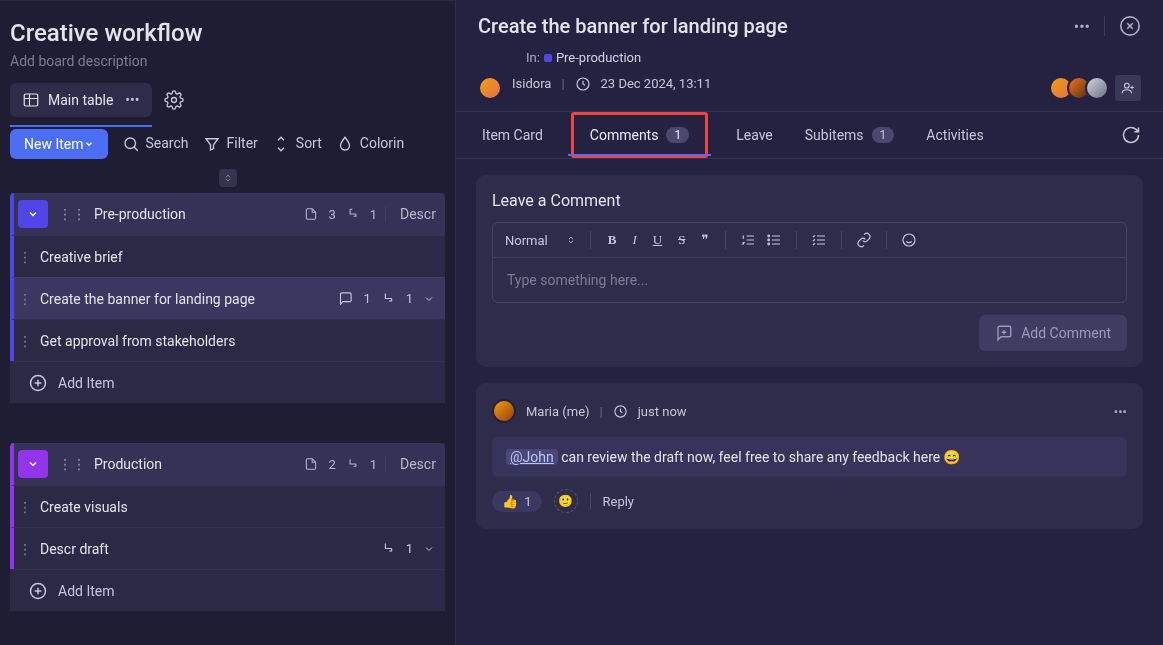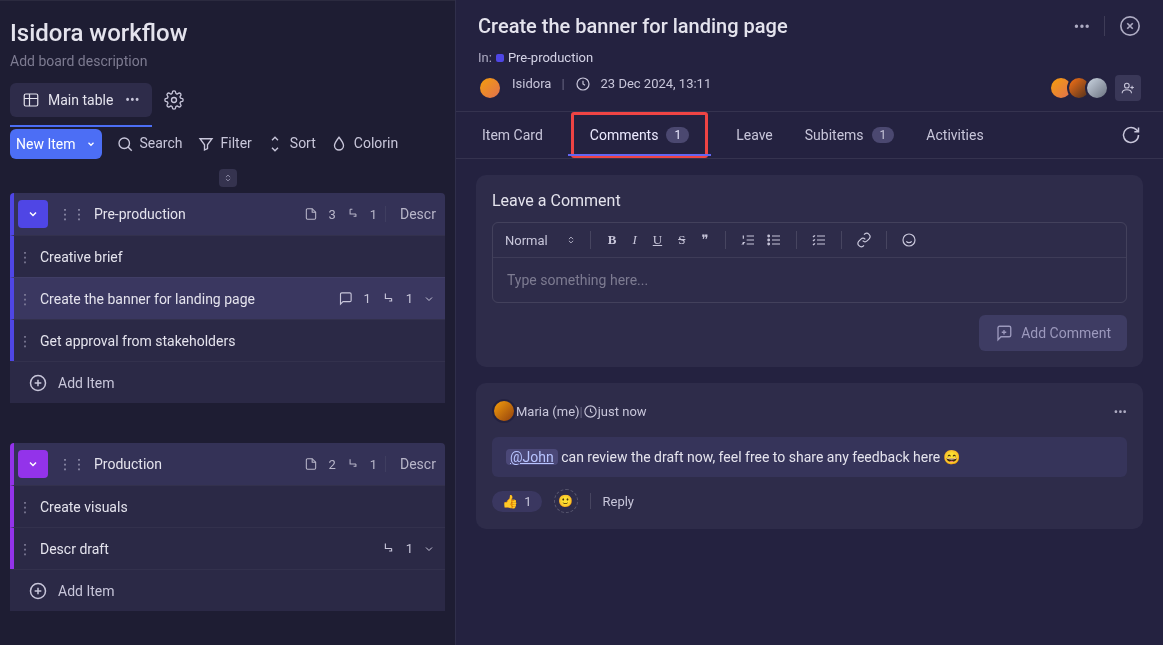--- a/index.html
+++ b/index.html
@@ -9,21 +9,21 @@
 
 
 .board { width: 455px; background: #1e1d33; padding: 10px 10px 0 10px; overflow: hidden; border-top: 1px solid rgba(255,255,255,0.06);}
 .board-title { font-size: 24px; font-weight: 500; color: #e4e3ed; margin: 8px 0 6px 0;}
 .board-desc { color: #7d7b91; font-size: 14px; margin-bottom: 14px;}
 .view-bar { display: flex; align-items: center; gap: 12px; margin-bottom: 12px;}
 .view-pill { display:flex; align-items:center; gap:8px; background:#2e2c4a; padding:8px 12px; border-radius:6px; font-size:14px; position:relative;}
 .view-pill::after { content:""; position:absolute; left:0; right:0; bottom:-10px; height:2px; background:#4c6ef5;}
 .gear { color:#c8c6da; }
 .toolbar { display:flex; align-items:center; gap:14px; margin-bottom:10px;}
-.new-item { display:flex; align-items:center; gap:10px; background:#4c6ef5; color:white; font-size:14px; padding:7px 6px; border-radius:6px;}
+.new-item { display:flex; align-items:center; background:#4c6ef5; color:white; font-size:14px; padding:7px 14px; border-radius:6px;}
 .tb-btn { display:flex; gap:6px; color:#c8c6da; font-size:14px;}
 .drag-handle-float { display:flex; justify-content:center; margin:4px 0 6px;}
 .dh-box{ width:18px; height:18px; background:#35334f; border-radius:4px; display:flex; align-items:center; justify-content:center;}
 
 .group { margin-bottom: 40px; }
 .group-header { display:flex; align-items:center; background:#343257; border-radius:4px 4px 0 0; height:42px; border-left:4px solid var(--accent);}
 .group-header.purple { --accent:#9333ea; }
 .group-header.blue { --accent:#4f46e5; }
 .chev-box { width:30px; height:28px; display:flex; align-items:center; justify-content:center; background:var(--accent); border-radius:4px; margin-left:4px;}
 .gh-title { margin-left:10px; font-size:14px; flex:1; display:flex; align-items:center; gap:8px;}
@@ -35,21 +35,21 @@
 .row .text { flex:1; font-size:14px; color:#e4e3ed; padding-left:4px;}
 .row .badges { display:flex; gap:10px; font-size:13px; color:#c8c6da; padding-right:10px; align-items:center;}
 .add-row { display:flex; align-items:center; gap:10px; height:42px; background:#2b2946; border-top:1px solid rgba(255,255,255,0.04); padding-left:14px; font-size:14px; color:#c8c6da; border-left:4px solid transparent;}
 
 
 .panel { flex:1; background:#242240; border-left:1px solid rgba(255,255,255,0.06); display:flex; flex-direction:column; }
 .panel-header { padding:14px 22px 10px; }
 .panel-title-row { display:flex; align-items:center; justify-content:space-between;}
 .panel-title { font-size:20px; font-weight:500;}
 .close-area { display:flex; align-items:center; gap:14px; color:#adabc2;}
-.crumb-row { display:flex; align-items:center; gap:4px; margin-top:12px; font-size:13px; color:#adabc2;}
+.crumb-row { display:flex; align-items:center; gap:4px; margin-top:12px; font-size:13px; color:#adabc2;margin-left:48px;}
 .crumb-row .dot { width:8px; height:8px; border-radius:2px; background:#4f46e5;}
 .owner-row { display:flex; align-items:center; justify-content:space-between; margin-top:10px;}
 .owner-left { display:flex; gap:10px; font-size:13px; color:#c8c6da;}
 .avatar { width:24px; height:24px; border-radius:50%; background:linear-gradient(135deg,#f59e0b,#e07050); border:2px solid #242240;}
 .avatar.b{ background:linear-gradient(135deg,#f97316,#4b2e1e);} 
 .avatar.c{ background:linear-gradient(135deg,#cbd5e1,#6b7280);} 
 .avatar.d{ background:linear-gradient(135deg,#f59e0b,#92400e);} 
 .avatars { display:flex; align-items:center;}
 .avatars .avatar { margin-left:-6px;}
 .add-ppl { width:26px; height:26px; border-radius:4px; background:#3a3858; display:flex; align-items:center; justify-content:center; margin-left:6px; color:#c8c6da; font-size:12px;}
@@ -68,40 +68,40 @@
 .editor { border:1px solid rgba(255,255,255,0.1); border-radius:6px; overflow:hidden;}
 .etoolbar { display:flex; align-items:center; gap:10px; padding:8px 12px; border-bottom:1px solid rgba(255,255,255,0.08); color:#c8c6da; font-size:13px;}
 .etoolbar .sep { width:1px; height:18px; background:rgba(255,255,255,0.12); margin:0 4px;}
 .etoolbar .fmt { font-family:Georgia,serif; padding:0 3px; }
 .etoolbar .u { text-decoration:underline;}
 .etoolbar .s { text-decoration:line-through;}
 .etextarea { padding:14px; color:#7d7b91; font-size:14px; min-height:44px;}
 .add-comment-row { display:flex; justify-content:flex-end; margin-top:12px;}
 .add-comment-btn { display:flex; align-items:center; gap:8px; background:#3e3c63; color:#9c99bd; padding:9px 16px; border-radius:6px; font-size:14px;}
 
-.comment-card .c-header { display:flex; align-items:center; font-size:13px; color:#c8c6da;}
+.comment-card .c-header { display:flex; align-items:center; gap:10px; font-size:13px; color:#c8c6da;}
 .comment-card .c-header .sep2 { color:#6b6985;}
 .c-more { margin-left:auto; color:#adabc2;}
 .c-body { margin-top:14px; background:#36345a; border-radius:6px; padding:12px 14px; font-size:14px;}
 .mention { background:#4b4878; color:#b8c4ff; border-radius:4px; padding:0 4px;text-decoration:underline;}
 .c-actions { display:flex; align-items:center; gap:12px; margin-top:12px; font-size:13px; color:#c8c6da;}
 .react-pill { display:inline-flex; align-items:center; gap:6px; background:#3a3760; border-radius:14px; padding:3px 10px;}
 .emoji-btn { width:24px; height:24px; border-radius:50%; border:1px dashed rgba(255,255,255,0.2); display:flex; align-items:center; justify-content:center; font-size:12px;}
 .vsep { width:1px; height:16px; background:rgba(255,255,255,0.12);}
 
 svg { display:block; }
 .icon { flex-shrink:0; }
 </style>
 </head>
 <body>
 
 <div class="app">
 
   <div class="board">
-    <div class="board-title">Isidora workflow</div>
+    <div class="board-title">Creative workflow</div>
     <div class="board-desc">Add board description</div>
 
     <div class="view-bar">
       <div class="view-pill">
         <span class="icon">
           <svg width="18" height="18" viewBox="0 0 24 24" fill="none" stroke="#e4e3ed" stroke-width="1.6">
               <rect x="3" y="4" width="18" height="16" rx="2"></rect>
               <path d="M3 10h18M10 4v16"></path>
             </svg>
         </span>

